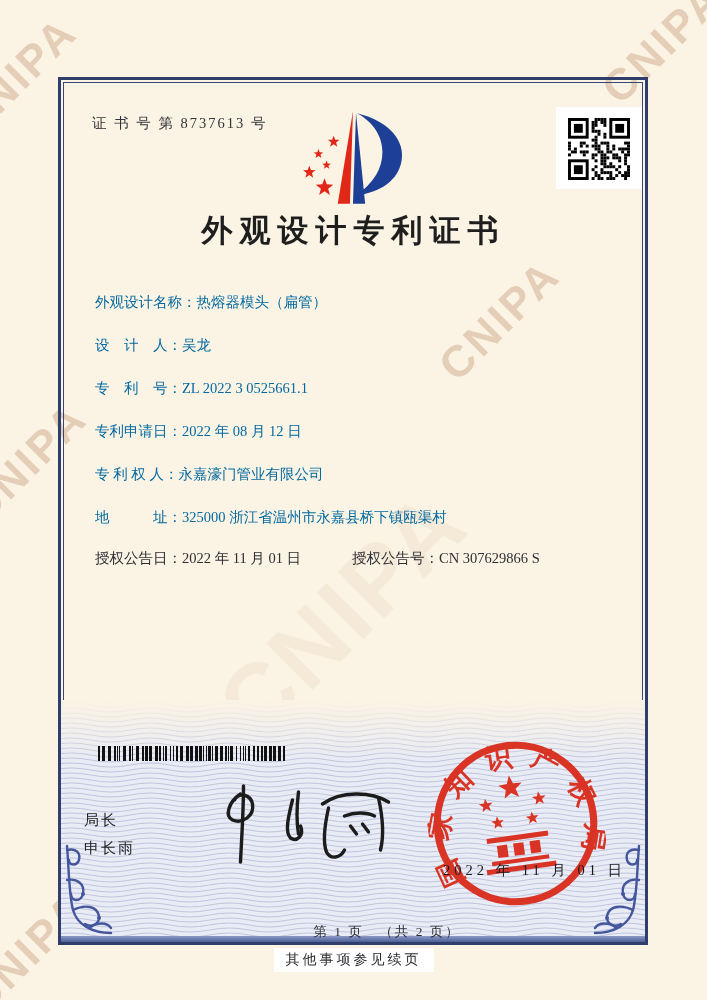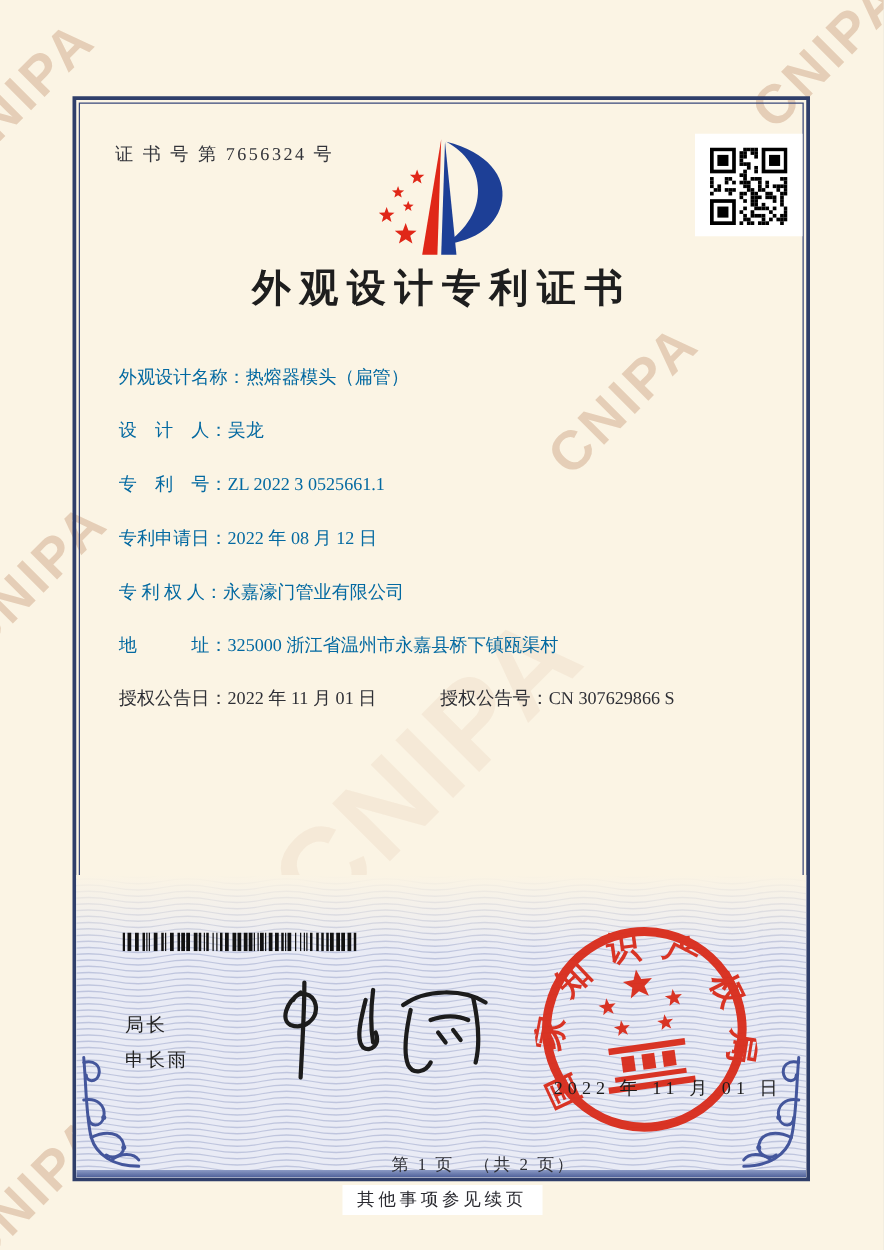--- a/index.html
+++ b/index.html
@@ -27,21 +27,21 @@
   .title{position:absolute;left:0;width:707px;top:210px;text-align:center;
       font-size:31px;font-weight:700;letter-spacing:7px;color:#1e1e1e;z-index:3;}
   .fields{position:absolute;left:95px;top:292px;width:530px;z-index:3;font-size:14.5px;color:#0369a1;}
   .frow{height:43px;line-height:20px;position:relative;}
   .grant-row{position:absolute;left:95px;top:549px;width:540px;height:24px;font-size:14.5px;color:#2e2f35;z-index:3;}
   .grant-no{position:absolute;left:257px;top:0;}
   .body-text{position:absolute;left:94px;top:584px;width:524px;z-index:3;
       font-size:14px;line-height:22px;letter-spacing:.8px;color:#1f1f24;text-align:justify;}
   .body-text p{margin:0;text-indent:2em;}
   .barcode{position:absolute;left:98px;top:746px;width:188px;height:15px;z-index:3;}
-  .director{position:absolute;left:100px;top:811px;z-index:3;font-size:15px;letter-spacing:2px;color:#222;
+  .director{position:absolute;left:84px;top:811px;z-index:3;font-size:15px;letter-spacing:2px;color:#222;
       font-family:"Liberation Sans","DejaVu Sans",sans-serif;}
   .director div{margin-bottom:9px;}
   .signature{position:absolute;left:208px;top:782px;width:195px;height:90px;z-index:3;}
   .seal{position:absolute;left:428px;top:736px;width:175px;height:175px;z-index:3;transform:rotate(-8deg);opacity:.95;}
   .seal-date{position:absolute;left:443px;top:861px;z-index:4;font-size:14.5px;letter-spacing:4px;color:#1c1c1c;}
   .page-number{position:absolute;left:58px;width:658px;top:911px;text-align:center;font-size:13.5px;
       letter-spacing:2px;color:#2e2f35;z-index:3;margin-top:12px;}
   .cont-note{position:absolute;left:0;width:707px;top:948px;text-align:center;z-index:3;}
   .cont-note span{display:inline-block;background:#ffffff;padding:3px 12px;font-size:14px;
       letter-spacing:3px;color:#2a2a30;font-family:Liberation Mono, monospace;}
@@ -51,21 +51,21 @@
 
 <div class="page">
 
   <div class="wm" style="left:-58px;top:52px;">CNIPA</div>
   <div class="wm" style="left:588px;top:18px;">CNIPA</div>
   <div class="wm" style="left:425px;top:295px;">CNIPA</div>
   <div class="wm" style="left:-48px;top:438px;">CNIPA</div>
   <div class="wm" style="left:-48px;top:928px;">CNIPA</div>
   <div class="wm" style="left:190px;top:560px;font-size:95px;color:rgba(210,160,130,.13);">CNIPA</div>
 
-  <div class="cert-number">证 书 号 第 7656324 号</div>
+  <div class="cert-number">证 书 号 第 8737613 号</div>
 
   <svg class="logo" viewBox="0 0 130 108">
     <path d="M67,12 C100,20 114,40 111,58 C108,78 90,90 66,93 C84,80 92,66 92,50 C92,34 82,20 67,12 Z" fill="#1d3f96"></path>
     <polygon points="63,10 48,101 60,101" fill="#e02718"></polygon>
     <polygon points="66,12 63,101 75,101" fill="#1d3f96"></polygon>
     <g id="logo-stars" fill="#e02718">
         <polygon points="44.0,34.0 45.5,38.0 49.7,38.1 46.4,40.8 47.5,44.9 44.0,42.5 40.5,44.9 41.6,40.8 38.3,38.1 42.5,38.0" fill="#e02718"></polygon>
         <polygon points="29.0,47.0 30.2,50.3 33.8,50.5 31.0,52.6 31.9,56.0 29.0,54.1 26.1,56.0 27.0,52.6 24.2,50.5 27.8,50.3" fill="#e02718"></polygon>
         <polygon points="20.0,63.5 21.6,67.8 26.2,68.0 22.6,70.8 23.8,75.3 20.0,72.7 16.2,75.3 17.4,70.8 13.8,68.0 18.4,67.8" fill="#e02718"></polygon>
         <polygon points="37.0,58.5 38.1,61.5 41.3,61.6 38.8,63.6 39.6,66.6 37.0,64.9 34.4,66.6 35.2,63.6 32.7,61.6 35.9,61.5" fill="#e02718"></polygon>

